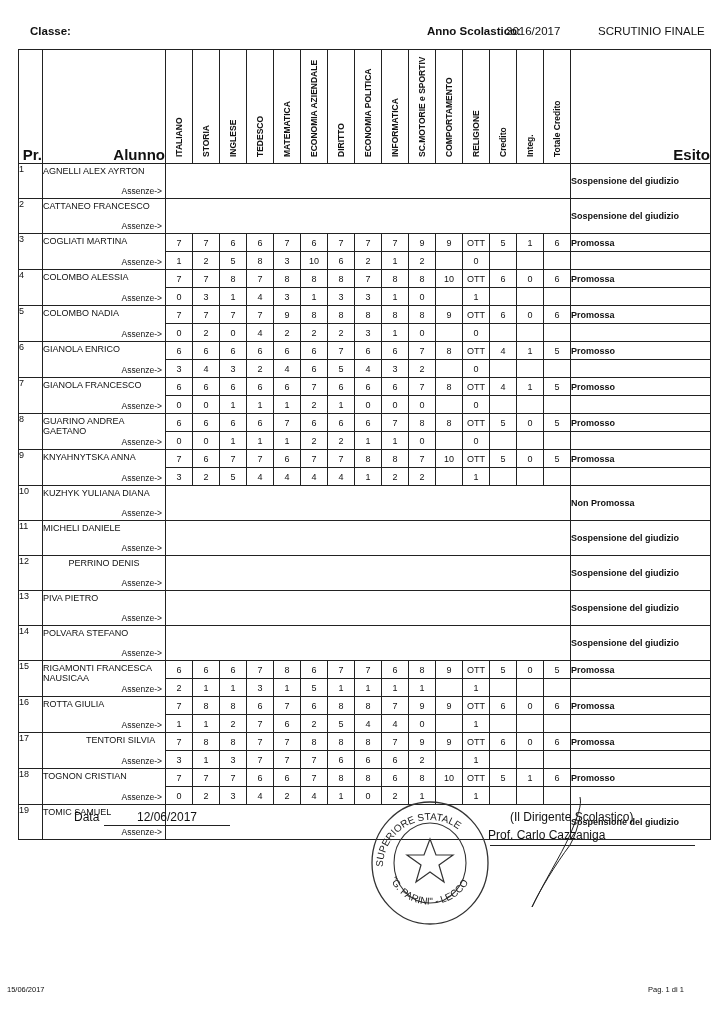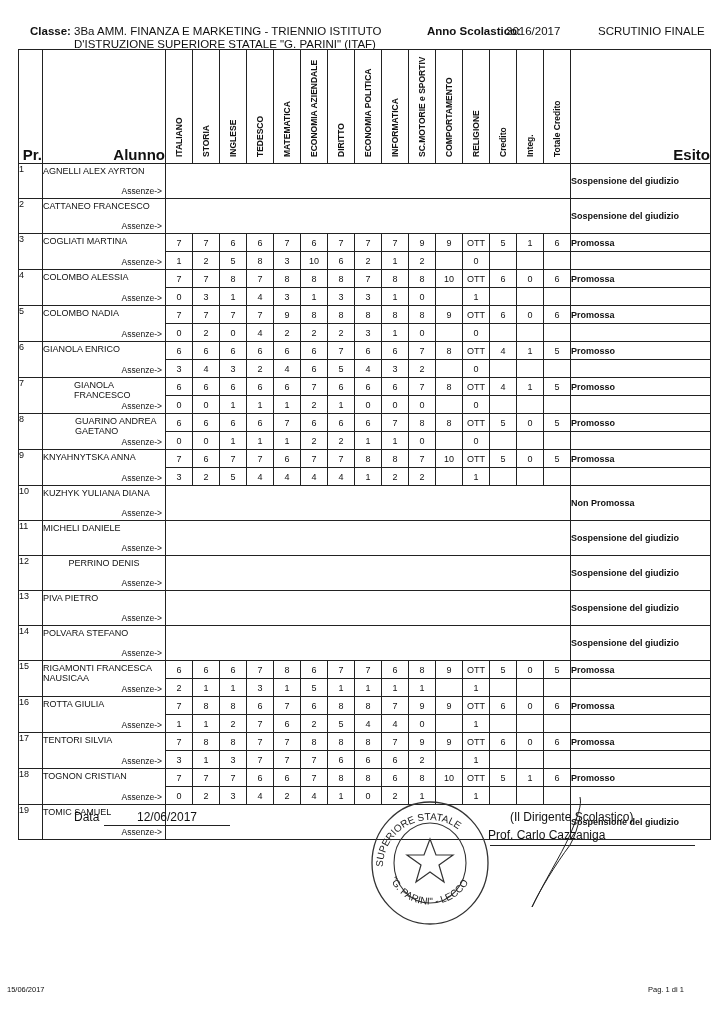--- a/index.html
+++ b/index.html
@@ -36,24 +36,20 @@
   .stamp { position: absolute; top: 797px; left: 365px; width: 130px; height: 130px; }
   .sig { position: absolute; top: 795px; left: 520px; width: 80px; height: 120px; }
   .pdate { position: absolute; top: 985px; left: 7px; font-size: 7.5px; }
   .ppage { position: absolute; top: 985px; left: 648px; font-size: 7.5px; }
 </style>
 </head>
 <body>
 
 <div class="hdr">
   <span class="lbl">Classe:</span>
-  <div class="cls">
-    <div>3Ba AMM. FINANZA E MARKETING - TRIENNIO ISTITUTO</div>
-    <div>D'ISTRUZIONE SUPERIORE STATALE "G. PARINI" (ITAF)</div>
-  </div>
   <span class="anno-l">Anno Scolastico:</span>
   <span class="anno-v">2016/2017</span>
   <span class="scr">SCRUTINIO FINALE</span>
 </div>
 
 <table class="grid">
   <colgroup>
     <col style="width:24px">
       <col style="width:123px">
     <col style="width:27px">
@@ -303,21 +299,21 @@
         <td class="v">2</td>
         <td class="v"></td>
         <td class="v">0</td>
         <td class="v"></td>
         <td class="v"></td>
         <td class="v"></td>
         <td></td>
       </tr>
       <tr>
         <td class="pr" rowspan="2">7</td>
-        <td class="nm" rowspan="2" style="height: 34px; padding-left: 31px;">
+        <td class="nm" rowspan="2" style="height: 34px;">
           <span class="name">GIANOLA FRANCESCO</span>
           <span class="ass">Assenze-&gt;</span>
         </td>
         <td class="v">6</td>
         <td class="v">6</td>
         <td class="v">6</td>
         <td class="v">6</td>
         <td class="v">6</td>
         <td class="v">7</td>
         <td class="v">6</td>
@@ -344,21 +340,21 @@
         <td class="v">0</td>
         <td class="v"></td>
         <td class="v">0</td>
         <td class="v"></td>
         <td class="v"></td>
         <td class="v"></td>
         <td></td>
       </tr>
       <tr>
         <td class="pr" rowspan="2">8</td>
-        <td class="nm" rowspan="2" style="height: 34px; padding-left: 32px;">
+        <td class="nm" rowspan="2" style="height: 34px;">
           <span class="name">GUARINO ANDREA GAETANO</span>
           <span class="ass">Assenze-&gt;</span>
         </td>
         <td class="v">6</td>
         <td class="v">6</td>
         <td class="v">6</td>
         <td class="v">6</td>
         <td class="v">7</td>
         <td class="v">6</td>
         <td class="v">6</td>
@@ -553,21 +549,21 @@
         <td class="v">0</td>
         <td class="v"></td>
         <td class="v">1</td>
         <td class="v"></td>
         <td class="v"></td>
         <td class="v"></td>
         <td></td>
       </tr>
       <tr>
         <td class="pr" rowspan="2">17</td>
-        <td class="nm" rowspan="2" style="height: 34px;">
+        <td class="nm" rowspan="2" style="height: 34px; padding-left: 43px;">
           <span class="name">TENTORI SILVIA</span>
           <span class="ass">Assenze-&gt;</span>
         </td>
         <td class="v">7</td>
         <td class="v">8</td>
         <td class="v">8</td>
         <td class="v">7</td>
         <td class="v">7</td>
         <td class="v">8</td>
         <td class="v">8</td>

